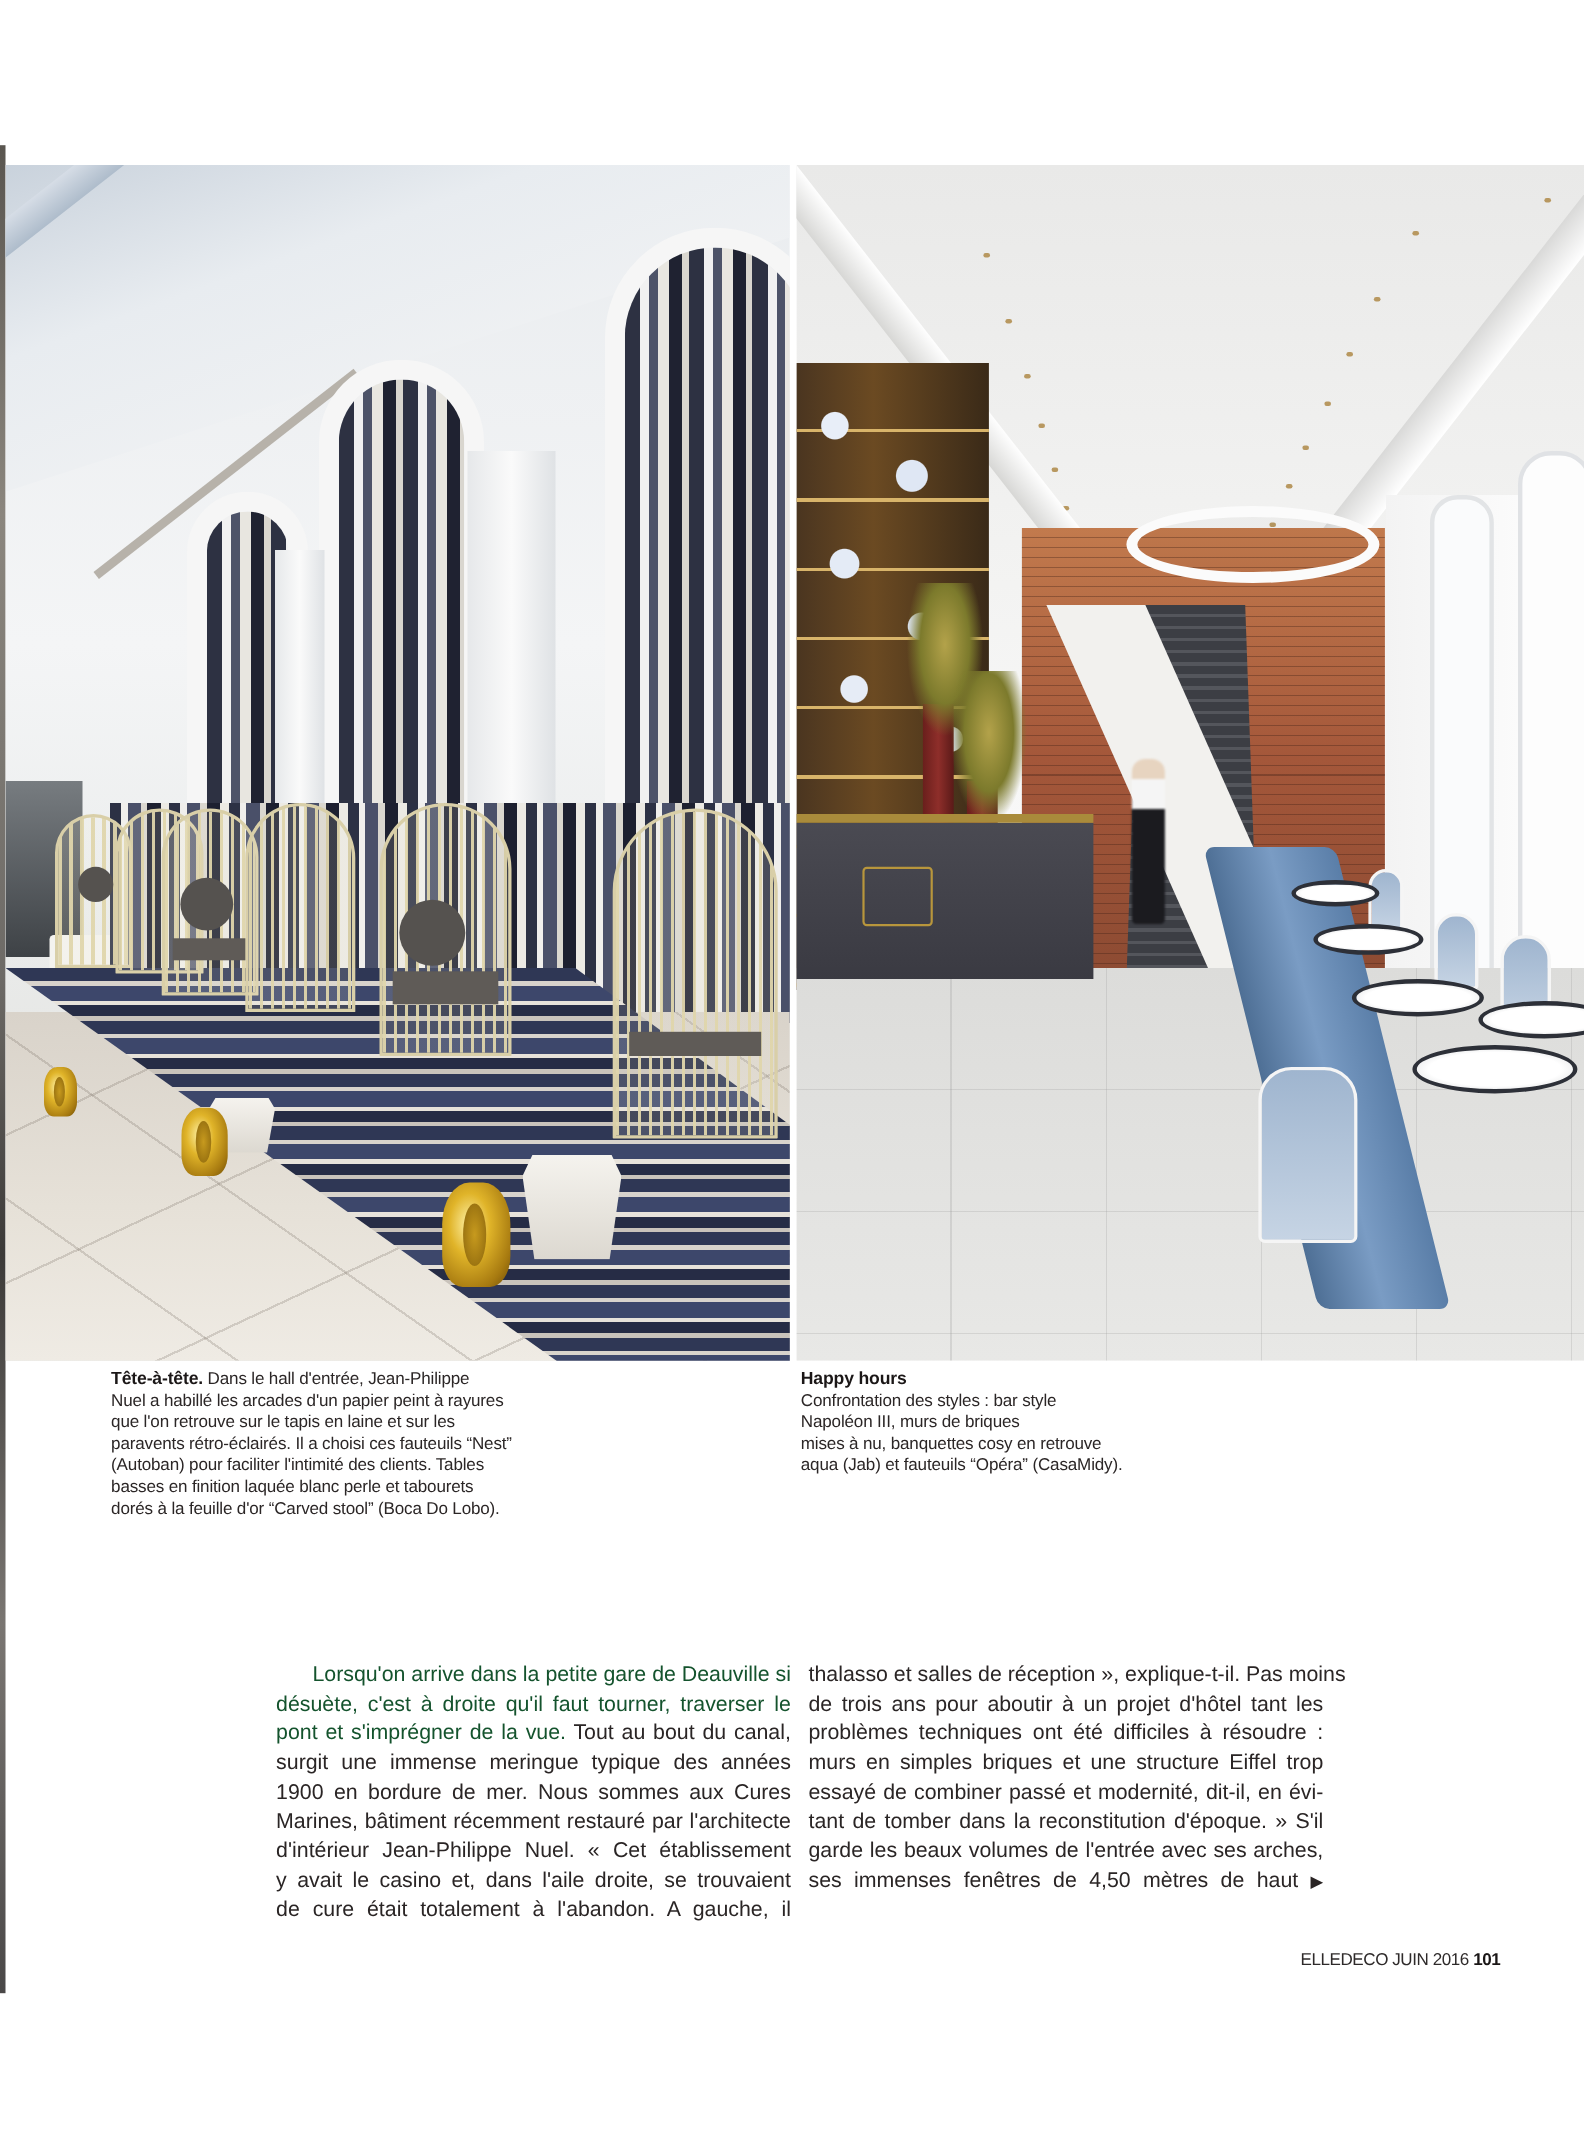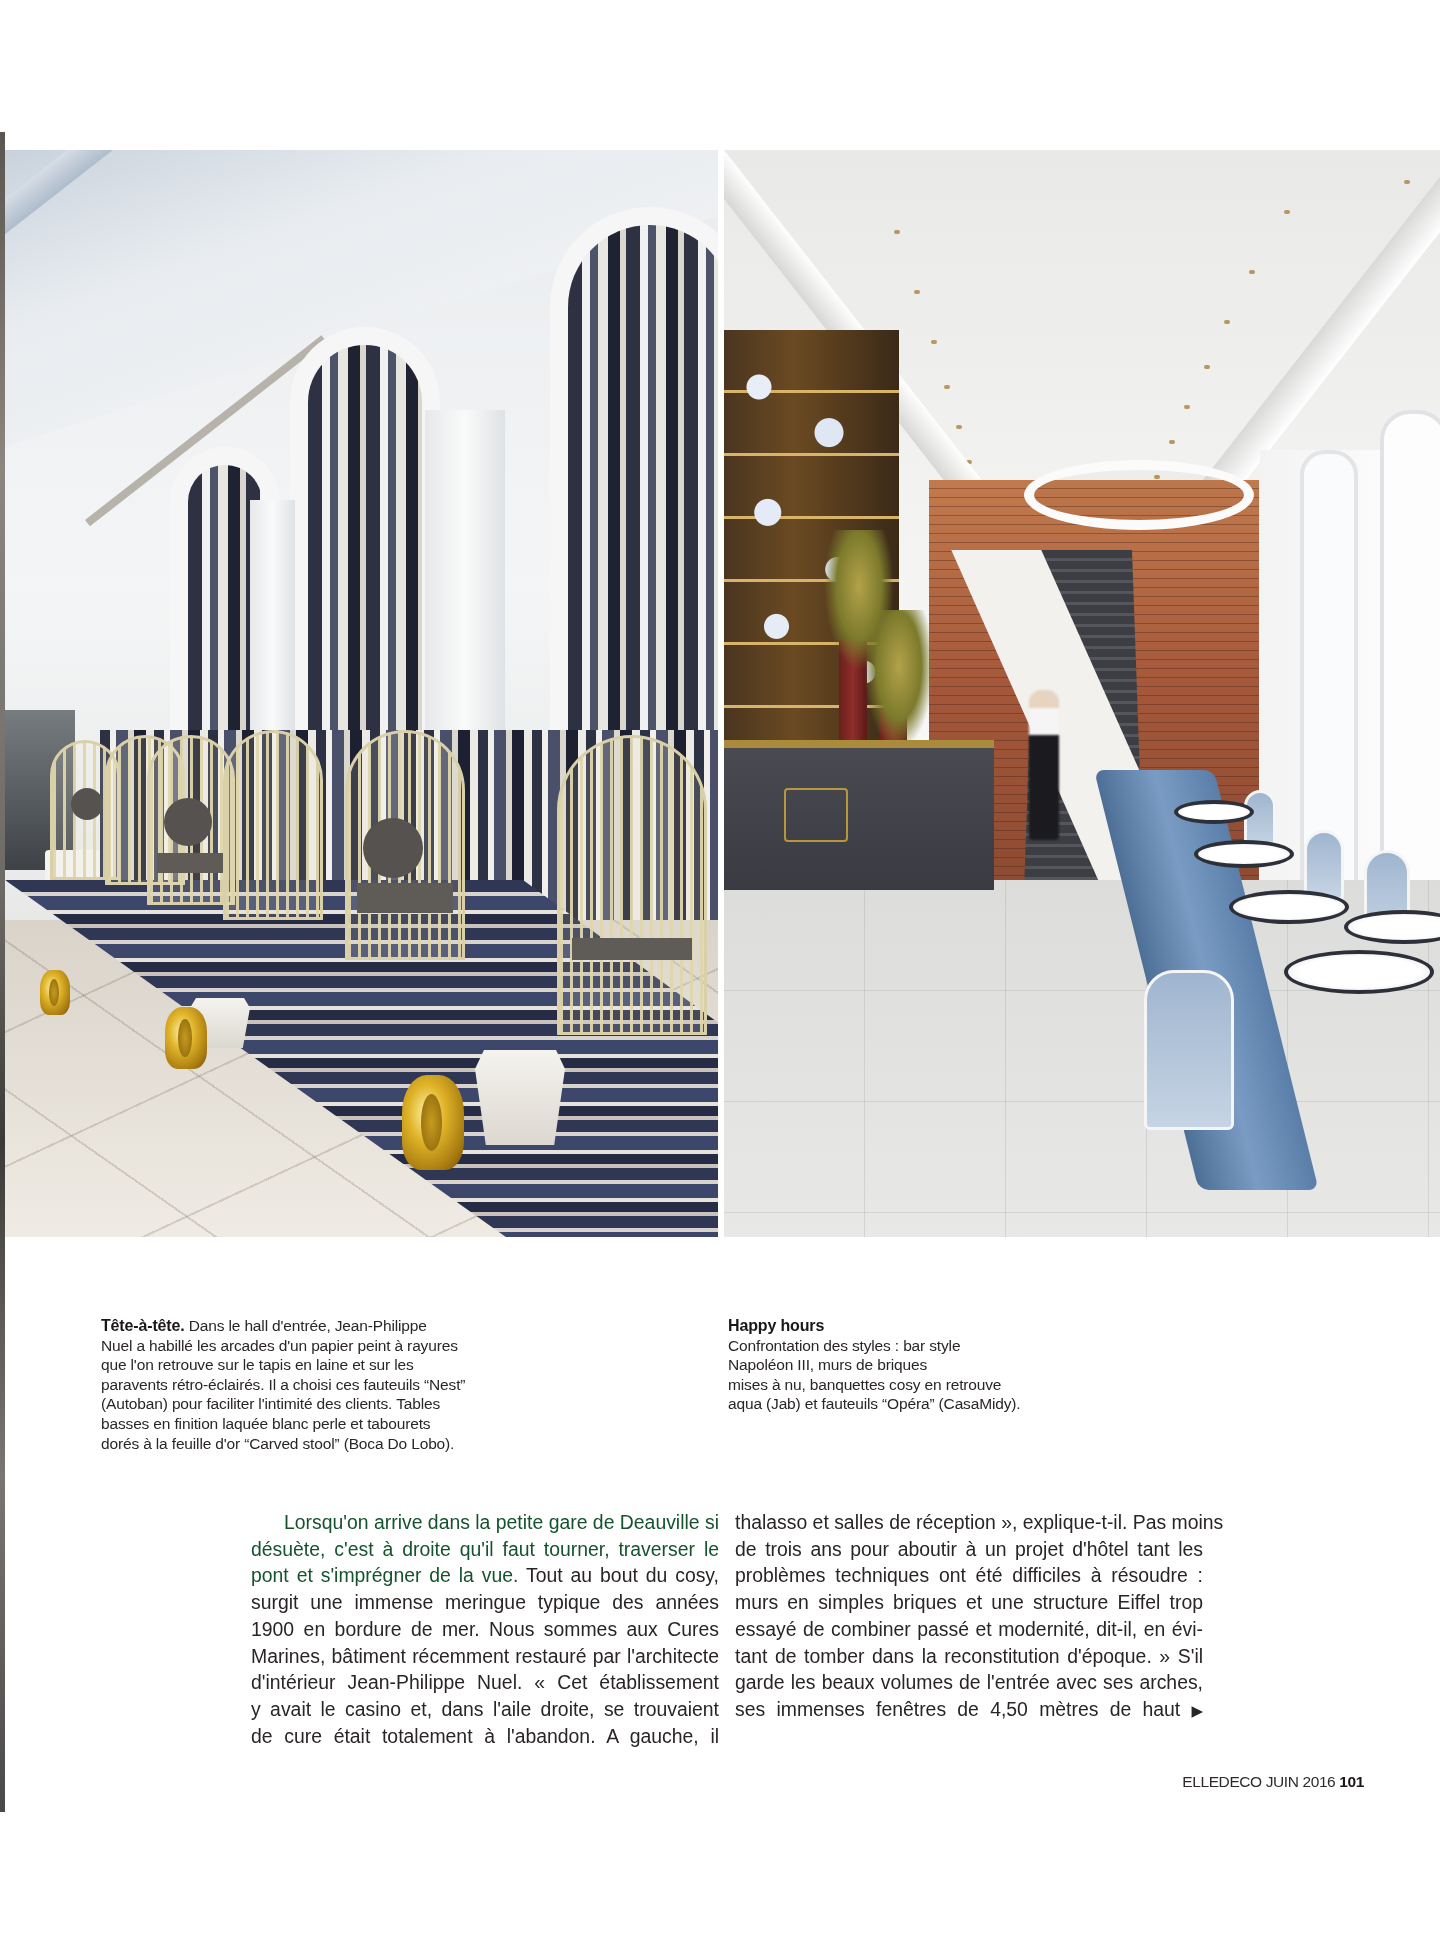--- a/index.html
+++ b/index.html
@@ -86,21 +86,21 @@
                 repeating-linear-gradient(180deg, transparent 0 110px, rgba(150,150,150,0.25) 110px 111px); }
   .rp-banquette { position: absolute; left: 370px; top: 620px; width: 120px; height: 420px;
     background: linear-gradient(90deg,#4e6f95,#7a9cc4 50%,#5a7ea8); transform: skewX(14deg); transform-origin: left top; border-radius: 10px; }
   .rp-table { position: absolute; border-radius: 50%; background: radial-gradient(ellipse,#ffffff 60%,#d0d2d4); border: 4px solid #2d3038; }
   .rp-chair { position: absolute; border: 3px solid #f5f5f5; background: linear-gradient(180deg,#9fb5cf,#c6d4e4); border-radius: 30px 30px 6px 6px; }
   .rp-waitress { position: absolute; left: 305px; top: 540px; width: 30px; height: 150px; background: linear-gradient(180deg,#e7d4c0 0 12%,#f5f5f5 12% 30%,#1b1b1f 30%); border-radius: 12px 12px 4px 4px; filter: blur(1px); }
   .rp-plant { position: absolute; width: 70px; height: 140px; background: radial-gradient(ellipse at 50% 40%, #b3a24a 0%, #7c7a2c 45%, transparent 70%); }
   .rp-vase { position: absolute; width: 28px; height: 170px; background: linear-gradient(90deg,#6a1f1c,#8e2e2a,#5a1a18); }
 
   
-  .caption { position: absolute; top: 1316px; font-family: "Liberation Sans", sans-serif; font-size: 15.5px; line-height: 19.6px; color: #2b2626; letter-spacing: -0.15px; }
+  .caption { position: absolute; top: 1244px; font-family: "Liberation Sans", sans-serif; font-size: 15.5px; line-height: 19.6px; color: #2b2626; letter-spacing: -0.15px; }
   .caption-left { left: 101px; width: 430px; }
   .caption-right { left: 728px; width: 360px; }
   .caption .cap-title { font-weight: bold; font-size: 16px; color: #1b1717; }
   .caption .cap-line { display: block; white-space: nowrap; }
 
   
   .body-col { position: absolute; top: 1509px; width: 468px; font-family: "Liberation Sans", sans-serif; font-size: 19.4px; line-height: 26.7px; color: #2a2525; }
   .body-col .ln { display: block; white-space: nowrap; text-align: justify; text-align-last: justify; }
   .body-left { left: 251px; }
   .body-right { left: 735px; }
@@ -221,21 +221,21 @@
   <span class="cap-line cap-title">Happy hours</span>
   <span class="cap-line">Confrontation des styles : bar style</span>
   <span class="cap-line">Napoléon III, murs de briques</span>
   <span class="cap-line">mises à nu, banquettes cosy en retrouve</span>
   <span class="cap-line">aqua (Jab) et fauteuils “Opéra” (CasaMidy).</span>
 </div>
 
 <div class="body-col body-left">
   <span class="ln lead indent">Lorsqu'on arrive dans la petite gare de Deauville si</span>
   <span class="ln lead">désuète, c'est à droite qu'il faut tourner, traverser le</span>
-  <span class="ln"><span class="lead">pont et s'imprégner de la vue.</span><span> Tout au bout du cosy,</span></span>
+  <span class="ln"><span class="lead">pont et s'imprégner de la vue.</span><span> Tout au bout du canal,</span></span>
   <span class="ln">surgit une immense meringue typique des années</span>
   <span class="ln">1900 en bordure de mer. Nous sommes aux Cures</span>
   <span class="ln">Marines, bâtiment récemment restauré par l'architecte</span>
   <span class="ln">d'intérieur Jean-Philippe Nuel. « Cet établissement</span>
   <span class="ln">y avait le casino et, dans l'aile droite, se trouvaient</span>
   <span class="ln">de cure était totalement à l'abandon. A gauche, il</span>
 </div>
 
 <div class="body-col body-right">
   <span class="ln">thalasso et salles de réception », explique-t-il. Pas moins</span>

